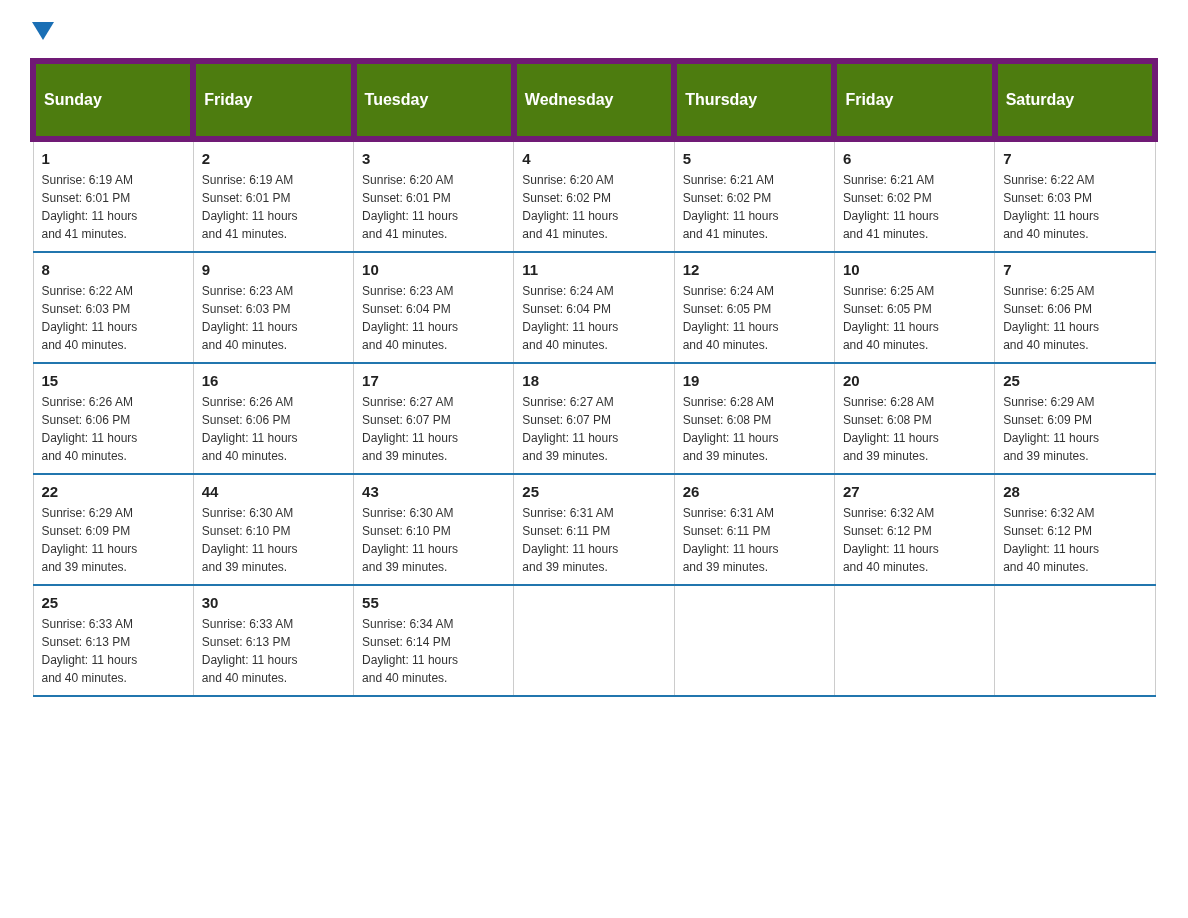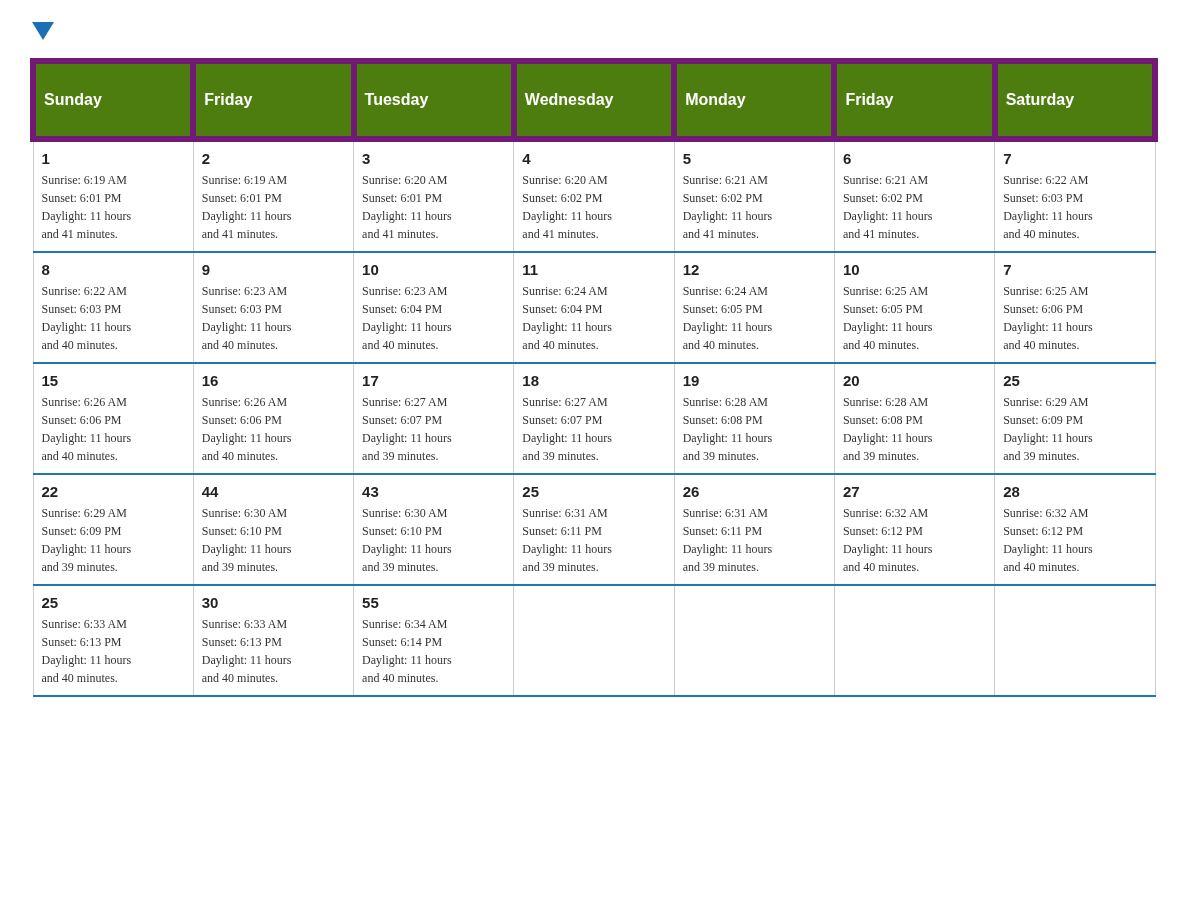--- a/index.html
+++ b/index.html
@@ -79,21 +79,20 @@
     .day-number {
       font-size: 15px;
       font-weight: bold;
       margin-bottom: 4px;
       color: #222;
     }
     .day-info {
       font-size: 12px;
       line-height: 1.5;
       color: #333;
-      font-family: Liberation Serif, serif;
     }
     td.empty {
       background: #fff;
     }
   </style>
 </head>
 <body>
 
 <div class="header">
   <div class="logo-wrapper">
@@ -111,21 +110,21 @@
   </div>
 </div>
 
 <table>
   <thead>
     <tr>
     <th>Sunday</th>
         <th>Friday</th>
         <th>Tuesday</th>
         <th>Wednesday</th>
-        <th>Monday</th>
+        <th>Thursday</th>
         <th>Friday</th>
         <th>Saturday</th>
       </tr>
   </thead>
   <tbody id="calendar-body">
   <tr>
         <td>
           <div class="day-number">1</div>
           <div class="day-info">
             Sunrise: 6:19 AM<br>

